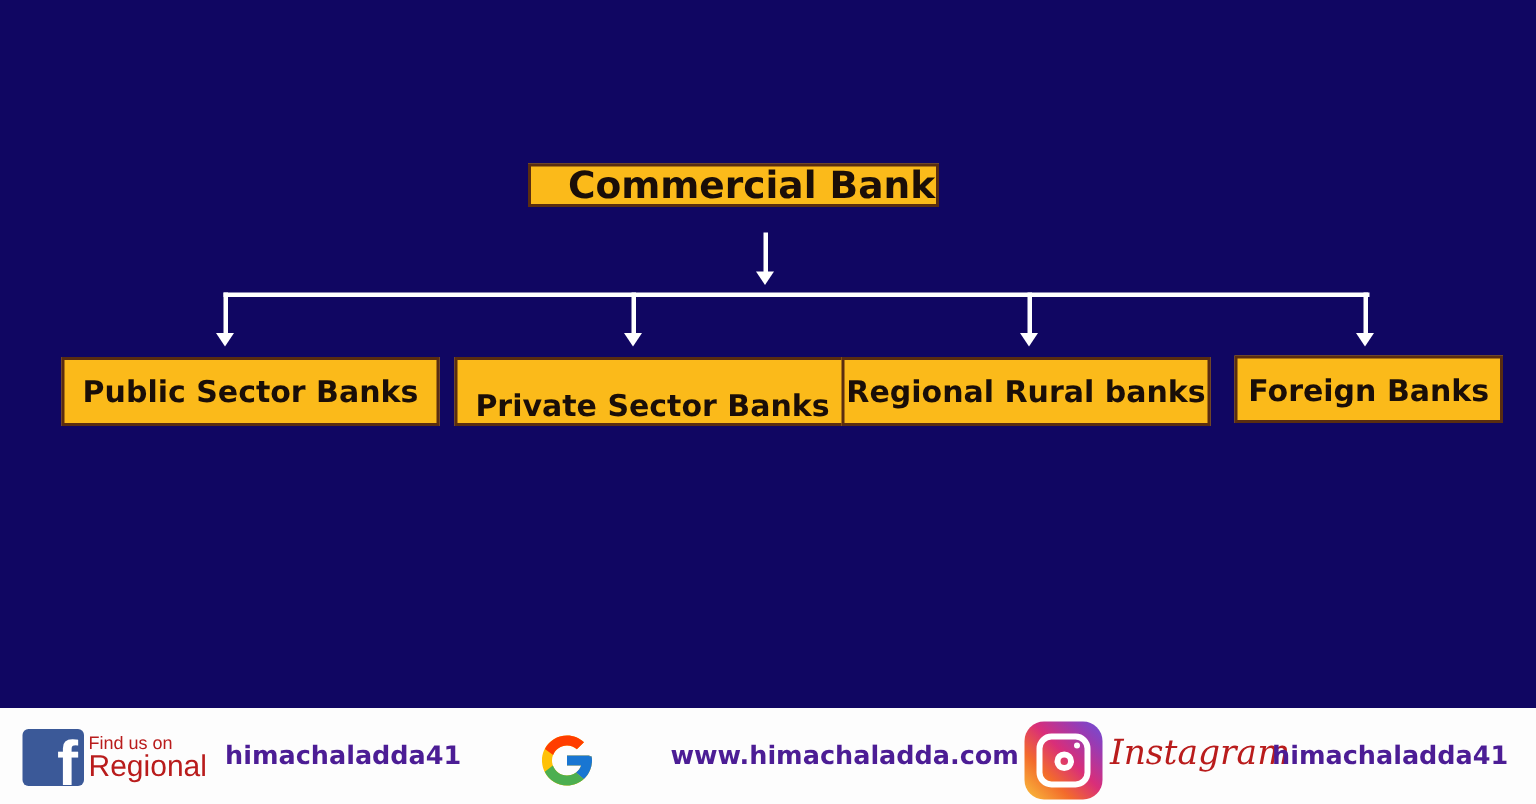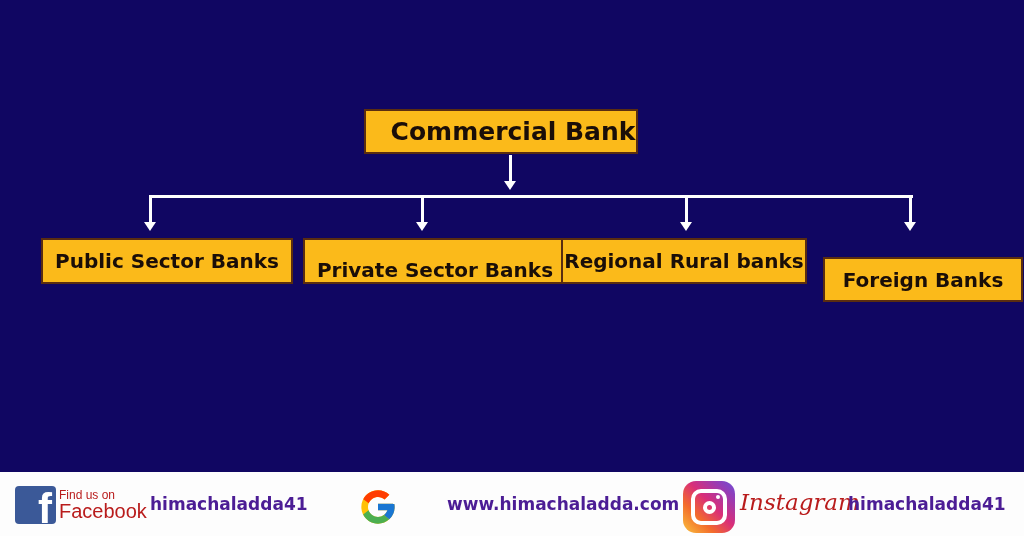--- a/index.html
+++ b/index.html
@@ -5,21 +5,21 @@
   * { margin: 0; padding: 0; box-sizing: border-box; }
   html, body { width: 1024px; height: 536px; overflow: hidden; }
   body { position: relative; background: #100662; font-family: "DejaVu Sans", sans-serif; }
   .canvas { position: absolute; left: 0; top: 0; width: 1024px; height: 472px; background: #100662; }
   .node {
     position: absolute; background: #FBBA1A; color: #1a0e08;
     border: 2px solid #5a2d10; font-weight: bold;
     display: flex; align-items: center; justify-content: center;
     white-space: nowrap;
   }
-  .root { left: 364px; top: 109px; width: 274px; height: 45px; font-size: 25px; padding-left: 24px; }
+  .root { left: 352px; top: 109px; width: 274px; height: 29px; font-size: 25px; padding-left: 24px; }
   .child { top: 238px; height: 46px; font-size: 20px; }
   .line { position: absolute; background: #ffffff; }
   .arrowhead {
     position: absolute; width: 0; height: 0;
     border-left: 6px solid transparent; border-right: 6px solid transparent;
     border-top: 9px solid #ffffff;
   }
   .footer {
     position: absolute; left: 0; top: 472px; width: 1024px; height: 64px;
     background: #fdfdfd; display: flex; align-items: center;
@@ -69,33 +69,33 @@
 
   <div class="node child" style="left:41px; width:252px;">
     <span>Public Sector Banks</span>
   </div>
   <div class="node child" style="left:303px; width:264px;align-items:flex-end;">
     <span>Private Sector Banks</span>
   </div>
   <div class="node child" style="left:561px; width:246px;text-align:right;">
     <span>Regional Rural banks</span>
   </div>
-  <div class="node child" style="left:823px; top:237px; width:200px; height:45px;margin-top:20px;">
+  <div class="node child" style="left:823px; top:237px; width:179px; height:45px;">
     <span>Foreign Banks</span>
   </div>
 </div>
 
 <div class="footer">
   <div class="fb">
     <div class="fb-logo">
       <span class="fb-f">f</span>
     </div>
     <div class="fb-text">
       <div class="fb-find">Find us on</div>
-      <div class="fb-name">Facebook</div>
+      <div class="fb-name">Regional</div>
     </div>
   </div>
   <span class="handle fb-handle">himachaladda41</span>
 
   <svg class="g-logo" viewBox="0 0 48 48">
     <path d="M43.6 20.5H42V20H24v8h11.3C33.7 32.7 29.2 36 24 36c-6.6 0-12-5.4-12-12s5.4-12 12-12c3.1 0 5.8 1.2 7.9 3l5.7-5.7C34 6.1 29.3 4 24 4 12.9 4 4 12.9 4 24s8.9 20 20 20 20-8.9 20-20c0-1.3-.1-2.4-.4-3.5z" fill="#FFC107"></path>
     <path d="M6.3 14.7l6.6 4.8C14.7 15.1 19 12 24 12c3.1 0 5.8 1.2 7.9 3l5.7-5.7C34 6.1 29.3 4 24 4 16.3 4 9.7 8.3 6.3 14.7z" fill="#FF3D00"></path>
     <path d="M24 44c5.2 0 9.9-2 13.4-5.2l-6.2-5.2C29.2 35.1 26.7 36 24 36c-5.2 0-9.6-3.3-11.3-8l-6.5 5C9.5 39.6 16.2 44 24 44z" fill="#4CAF50"></path>
     <path d="M43.6 20.5H42V20H24v8h11.3c-.8 2.2-2.2 4.2-4.1 5.6l6.2 5.2C37 39.2 44 34 44 24c0-1.3-.1-2.4-.4-3.5z" fill="#1976D2"></path>
   </svg>

